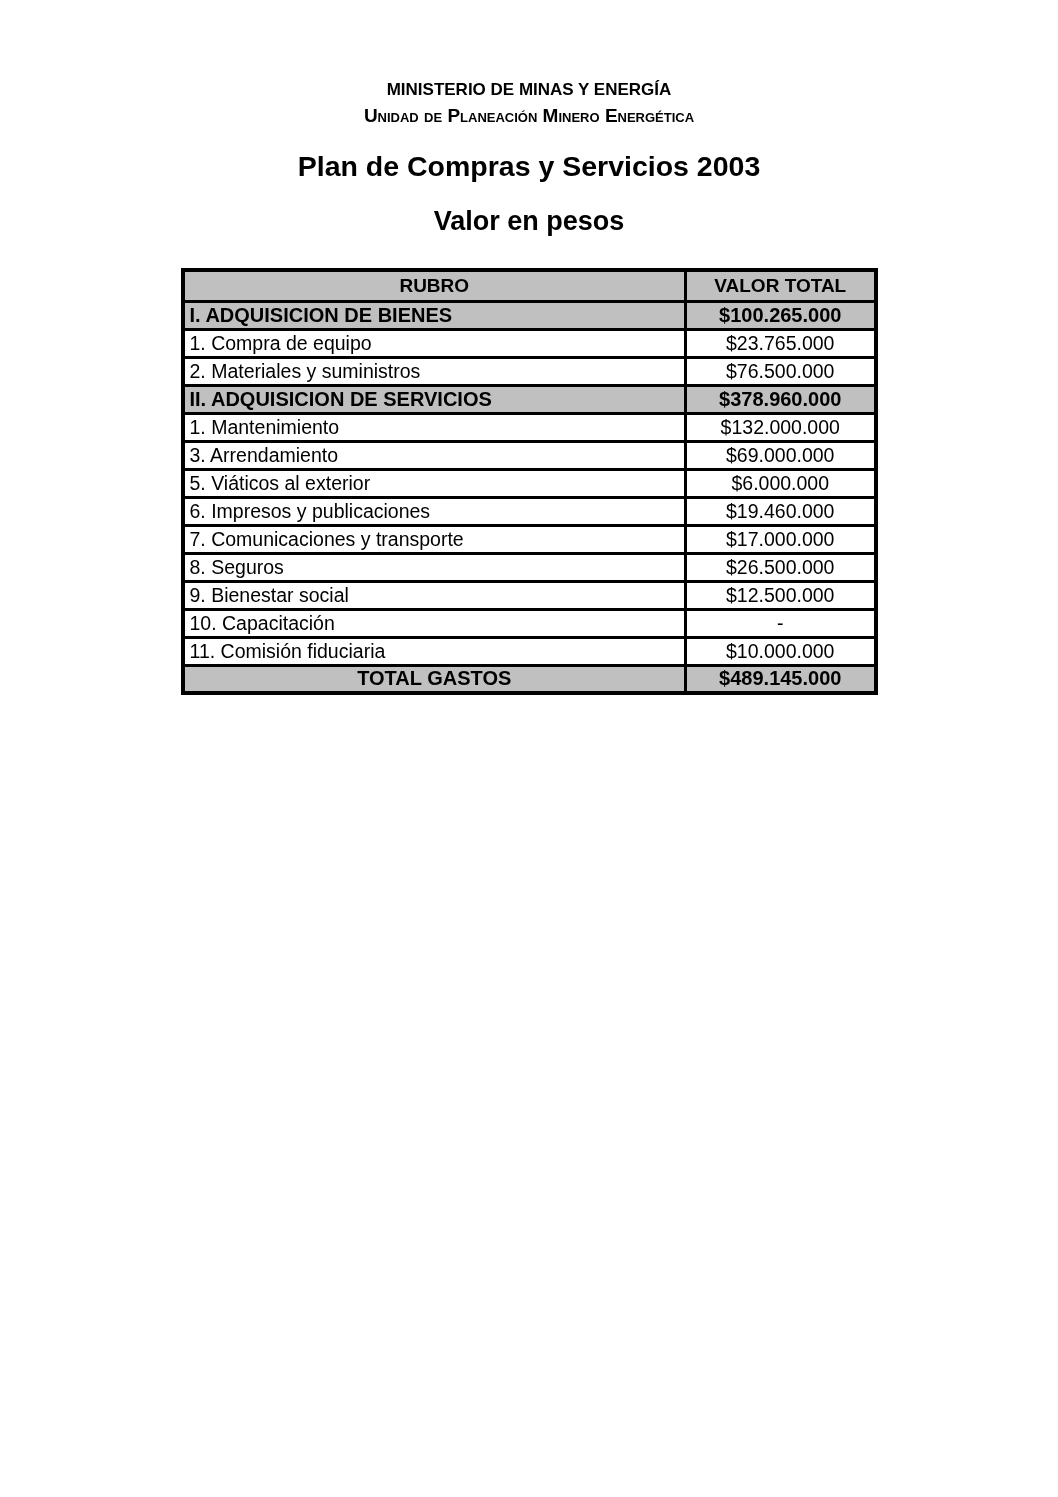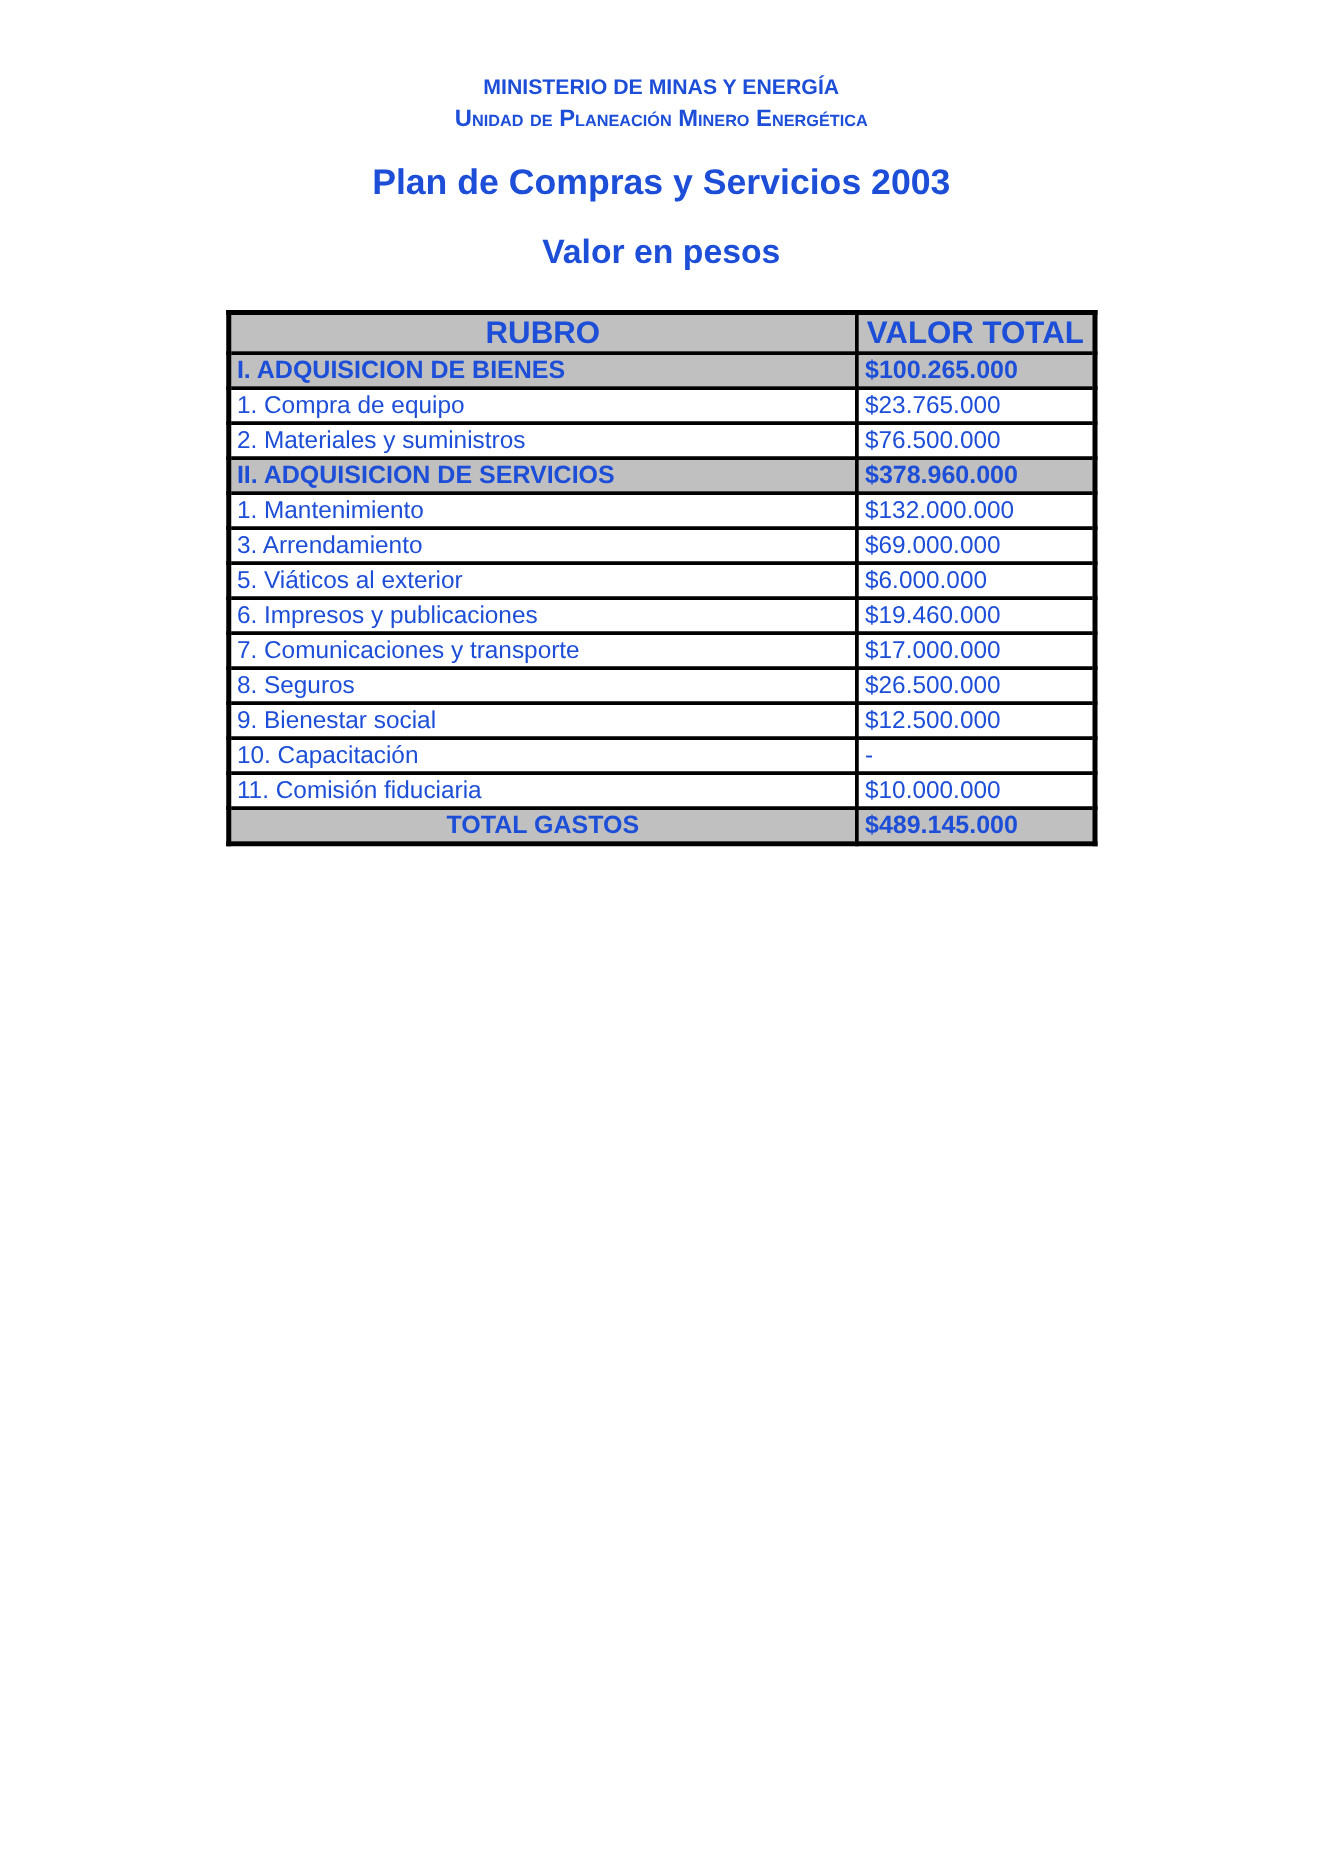--- a/index.html
+++ b/index.html
@@ -2,23 +2,23 @@
 <html><head>
 <meta charset="utf-8">
 <style>
   * { box-sizing: border-box; }
   html, body { margin: 0; padding: 0; background: #ffffff; }
   .page {
     position: relative;
     width: 1058px;
     height: 1497px;
     background: #ffffff;
-    color: #1d4ed8;
+    color: #000000;
     font-family: "Liberation Sans", "DejaVu Sans", sans-serif;
-    padding-top: 59px;
+    padding-top: 79px;
     overflow: hidden;
   }
   .doc-header { text-align: center; }
   .org-line1 {
     font-size: 17px;
     font-weight: bold;
     line-height: 21px;
   }
   .org-line2 {
     font-size: 19px;
@@ -48,33 +48,33 @@
   }
   table.expenses th, table.expenses td {
     border: 3px solid #000000;
     padding: 0 5px;
     white-space: nowrap;
     overflow: hidden;
     vertical-align: middle;
   }
   table.expenses th {
     background: #c0c0c0;
-    font-size: 25px;
+    font-size: 19px;
     font-weight: bold;
     height: 31px;
     text-align: center;
     padding: 0 2px;
   }
   table.expenses td {
     font-size: 19.5px;
     height: 28px;
     background: #ffffff;
   }
   td.cell-label { text-align: left; }
-  td.cell-value { text-align: left; }
+  td.cell-value { text-align: center; }
   tr.row-section td, tr.row-total td {
     background: #c0c0c0;
     font-weight: bold;
     font-size: 20px;
   }
   tr.row-total td.cell-label { text-align: center; }
 </style>
 </head>
 <body>
 

